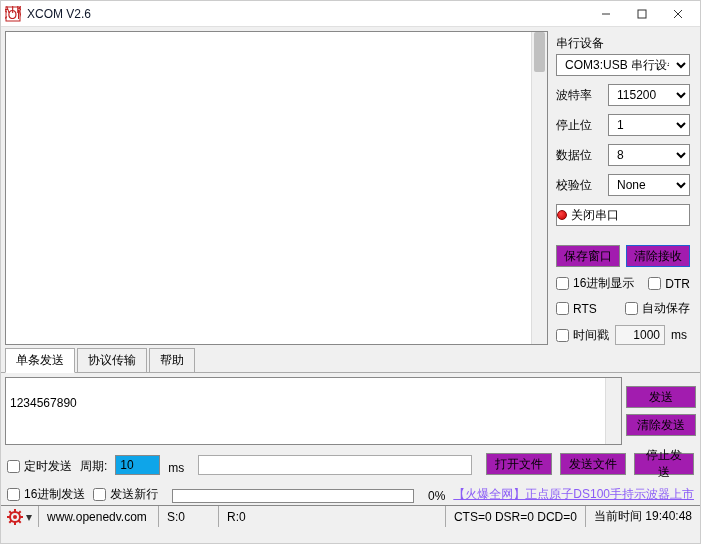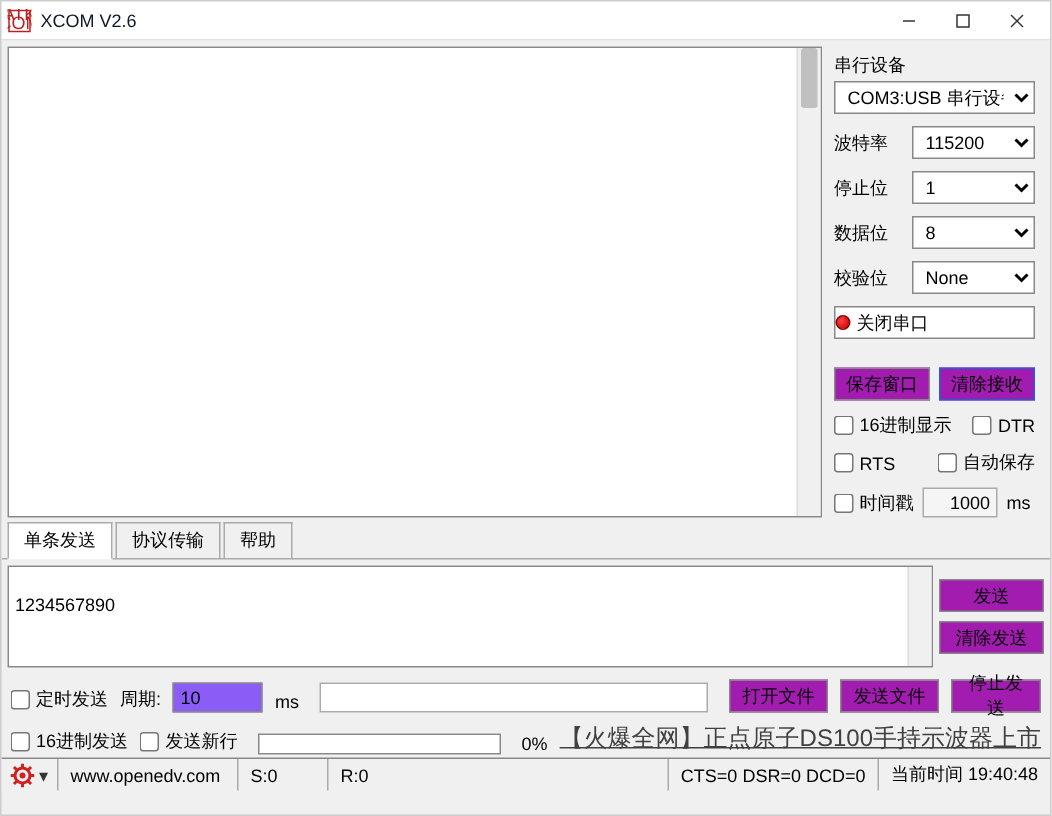--- a/index.html
+++ b/index.html
@@ -30,24 +30,24 @@
 .tabs{display:flex;height:24px;background:#f0f0f0;border-bottom:1px solid #aaa;padding-left:4px;gap:2px;align-items:flex-end}
 .tab{padding:3px 10px;border:1px solid #aaa;border-bottom:none;background:#f0f0f0;font-size:12px;cursor:pointer}
 .tab.active{background:#fff;border-bottom:1px solid #fff;margin-bottom:-1px}
 .tx-area{display:flex;height:76px;padding:4px;gap:4px}
 .tx-input{flex:1;background:#fff;border:1px solid #888;padding:18px 4px;font-size:12px;resize:none;position:relative}
 .tx-scroll{position:absolute;right:0;top:0;bottom:0;width:16px;background:#f0f0f0;border-left:1px solid #ddd}
 .tx-side{width:70px;display:flex;flex-direction:column;gap:6px;justify-content:center}
 .tx-side .btn{width:100%}
 .opts{padding:2px 6px;display:flex;flex-direction:column;gap:4px}
 .opt-row{display:flex;align-items:flex-end;gap:8px;height:24px}
-.period-in{width:60px;height:20px;border:1px solid #888;background:#8b5cf6;padding:0 4px;font-size:12px}
+.period-in{width:45px;height:20px;border:1px solid #888;background:#0ea5e9;padding:0 4px;font-size:12px}
 .unit{font-size:12px}
 .progress{flex:1;height:14px;border:1px solid #888;background:#fff;margin:0 6px}
-.promo{color:#404040;font-size:16px}
+.promo{color:#8b5cf6;font-size:12px}
 .status{height:22px;border-top:1px solid #888;display:flex;align-items:center;background:#f0f0f0}
 .status-cell{padding:0 8px;border-right:1px solid #aaa;height:100%;display:flex;align-items:center;font-size:12px}
 .gear{width:16px;height:16px}
 </style>
 </head>
 <body>
 
 <div class="titlebar">
   <span class="app-icon">
     <svg viewBox="0 0 16 16">

